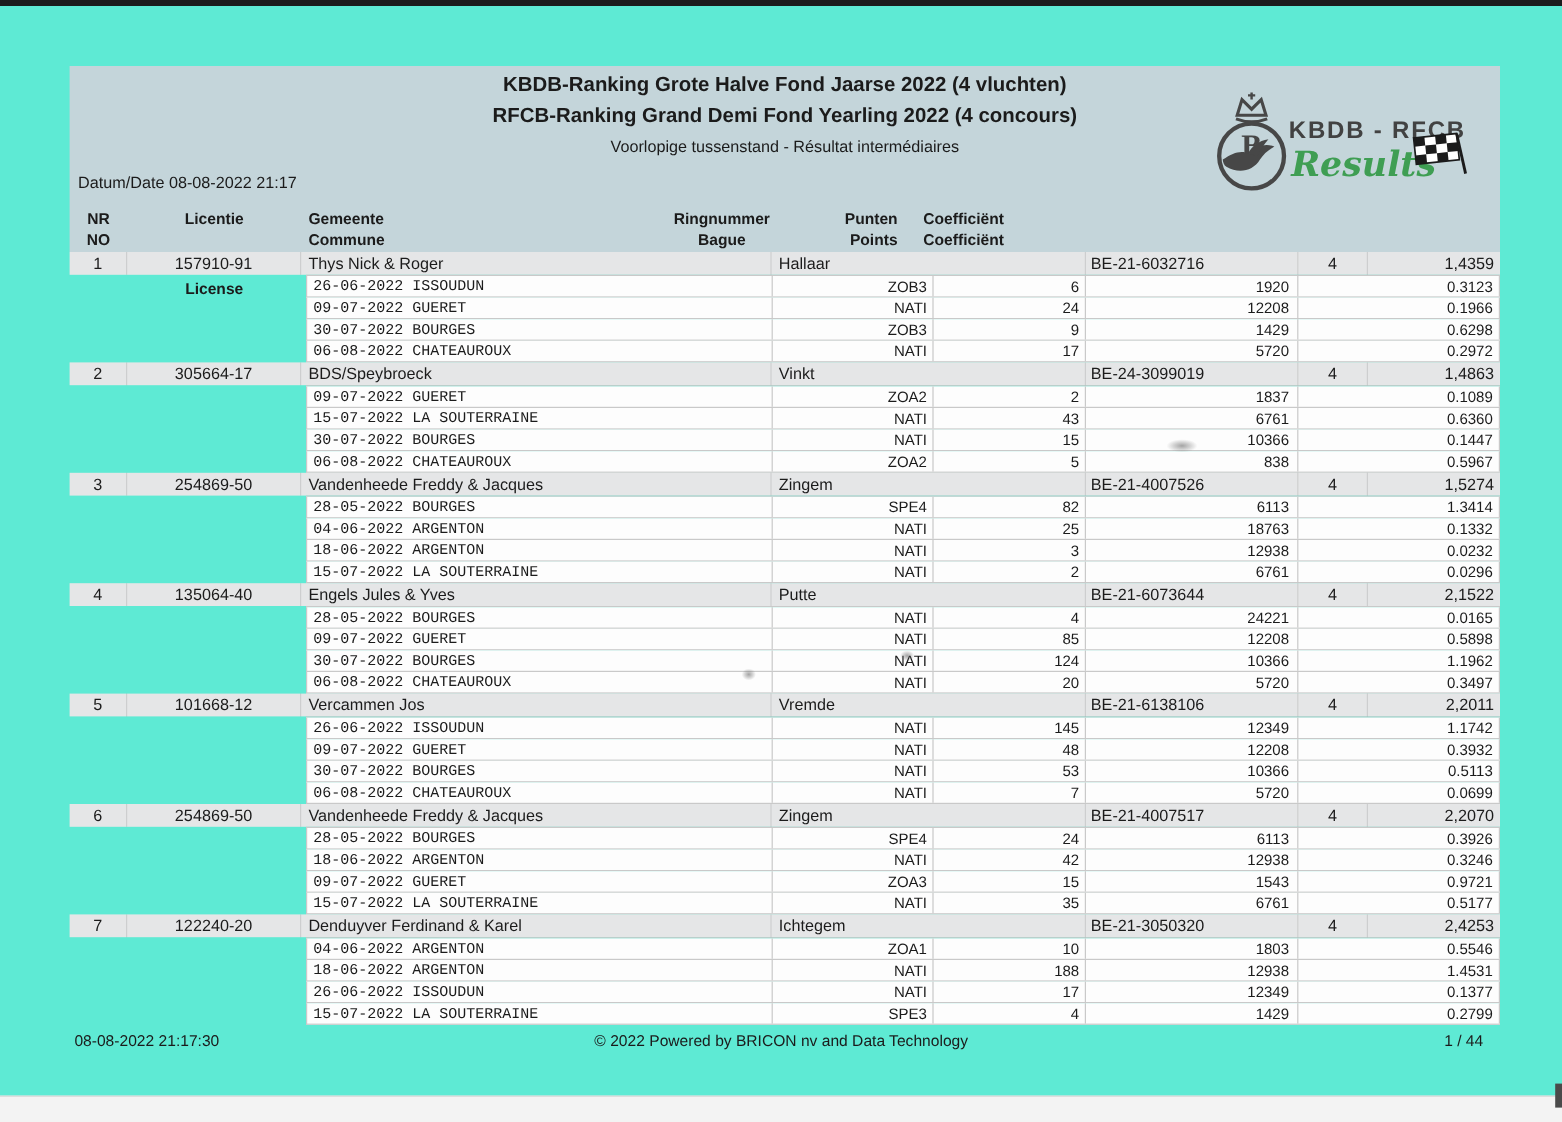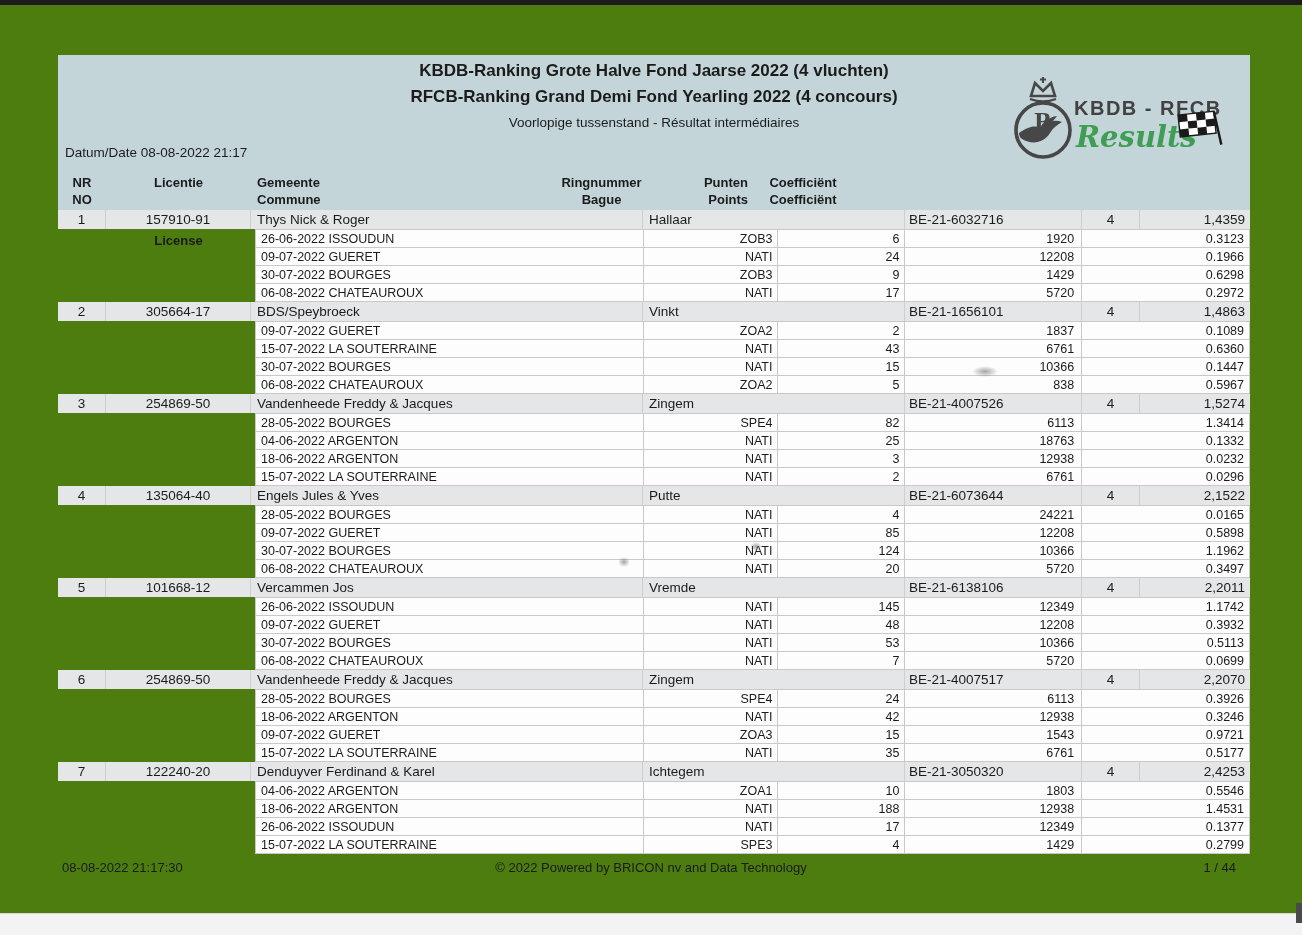--- a/index.html
+++ b/index.html
@@ -1,20 +1,20 @@
 <!DOCTYPE html>
 <html><head>
 <meta charset="utf-8">
 <style>
   * { margin: 0; padding: 0; box-sizing: border-box; }
   html,body { background:#e9e9e9; }
   body { font-family: "Liberation Sans", sans-serif; color:#1b1b1b; }
   .page {
     position: relative; width: 1302px; height: 935px;
-    background: #4d7c0f; overflow: hidden;
+    background: #5eead4; overflow: hidden;
   }
   .top-band { position:absolute; top:0; left:0; width:100%; height:5px; background:#1c1c1c; }
 
   
   .blue-panel { position:absolute; left:58px; top:55px; width:1192px; height:155px; background:#c4d5da; }
   .title1 { position:absolute; top:6px;  left:0; width:100%; text-align:center; font-size:17px; font-weight:bold; }
   .title2 { position:absolute; top:32px; left:0; width:100%; text-align:center; font-size:17px; font-weight:bold; }
   .subtitle { position:absolute; top:60px; left:0; width:100%; text-align:center; font-size:13.5px; }
   .date-line { position:absolute; top:90px; left:7px; font-size:13.5px; }
 
@@ -47,21 +47,21 @@
   .m-license { width:145px; justify-content:center; }
   .m-name    { width:392px; padding-left:6px; }
   .m-commune { width:262px; padding-left:6px; }
   .m-ring    { width:177px; padding-left:4px; }
   .m-points  { width:58px;  justify-content:center; }
   .m-coef    { width:110px; justify-content:flex-end; padding-right:5px; }
 
   .races { margin-left:197px; width:995px; border-top:1px solid #c9c9c9; }
   .race-row { display:flex; height:18px; font-size:12.5px; border-bottom:1px solid #c9c9c9; border-left:1px solid #c9c9c9; background:#fdfdfd; }
   .race-row .cell { height:100%; display:flex; align-items:center; border-right:1px solid #c9c9c9; }
-  .r-date  { width:388px; padding-left:5px; }
+  .r-date  { width:388px; padding-left:5px;font-family:Liberation Mono, monospace; }
   .r-level { width:135px; justify-content:flex-end; padding-right:5px; }
   .r-place { width:127px; justify-content:flex-end; padding-right:5px; }
   .r-birds { width:177px; justify-content:flex-end; padding-right:7px; }
   .r-coef  { width:168px; justify-content:flex-end; padding-right:5px; }
 
   
   .footer { position:absolute; left:0; top:860px; width:100%; height:18px; font-size:13px; }
   .f-left   { position:absolute; left:62px; }
   .f-center { position:absolute; left:50%; transform:translateX(-50%); white-space:nowrap; }
   .f-right  { position:absolute; right:66px; }
@@ -194,21 +194,21 @@
   </div>
 </div>
   </div>
 
   <div class="entry">
     <div class="master-row">
       <div class="cell m-nr">2</div>
       <div class="cell m-license">305664-17</div>
       <div class="cell m-name">BDS/Speybroeck</div>
       <div class="cell m-commune">Vinkt</div>
-      <div class="cell m-ring">BE-21-1656101</div>
+      <div class="cell m-ring">BE-24-3099019</div>
       <div class="cell m-points">4</div>
       <div class="cell m-coef">1,4863</div>
     </div>
     <div class="races">
   <div class="race-row">
     <div class="cell r-date">09-07-2022 GUERET</div>
     <div class="cell r-level">ZOA2</div>
     <div class="cell r-place">2</div>
     <div class="cell r-birds">1837</div>
     <div class="cell r-coef">0.1089</div>

